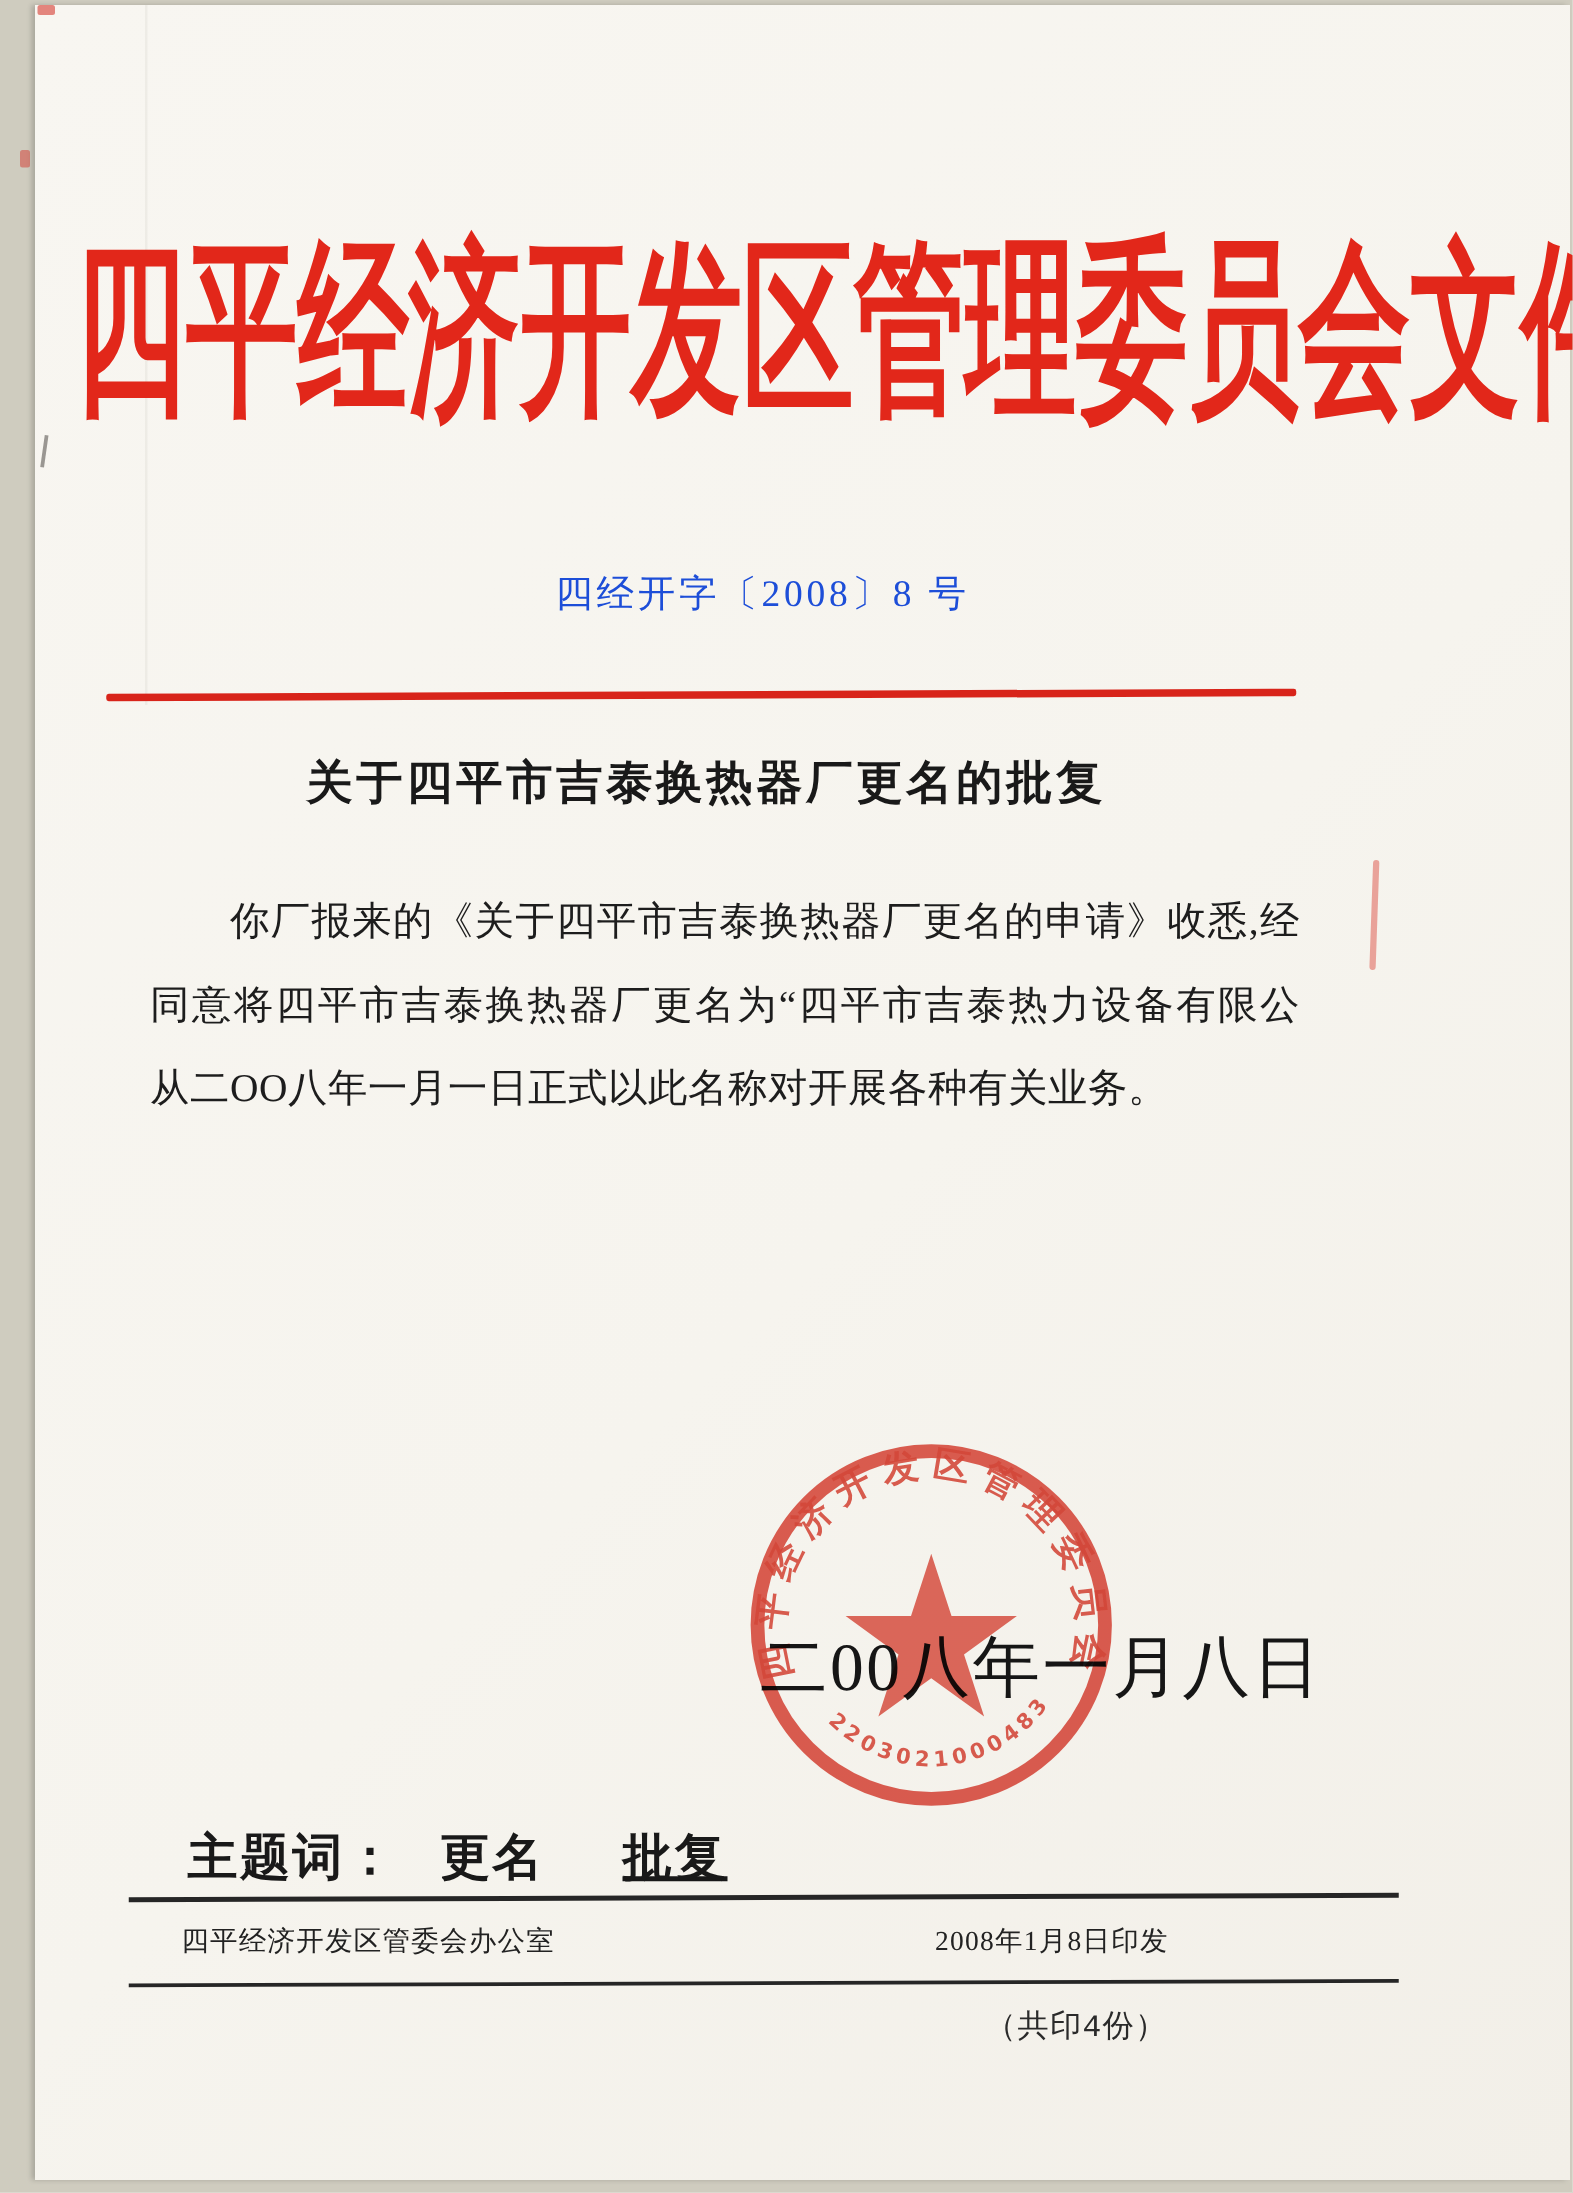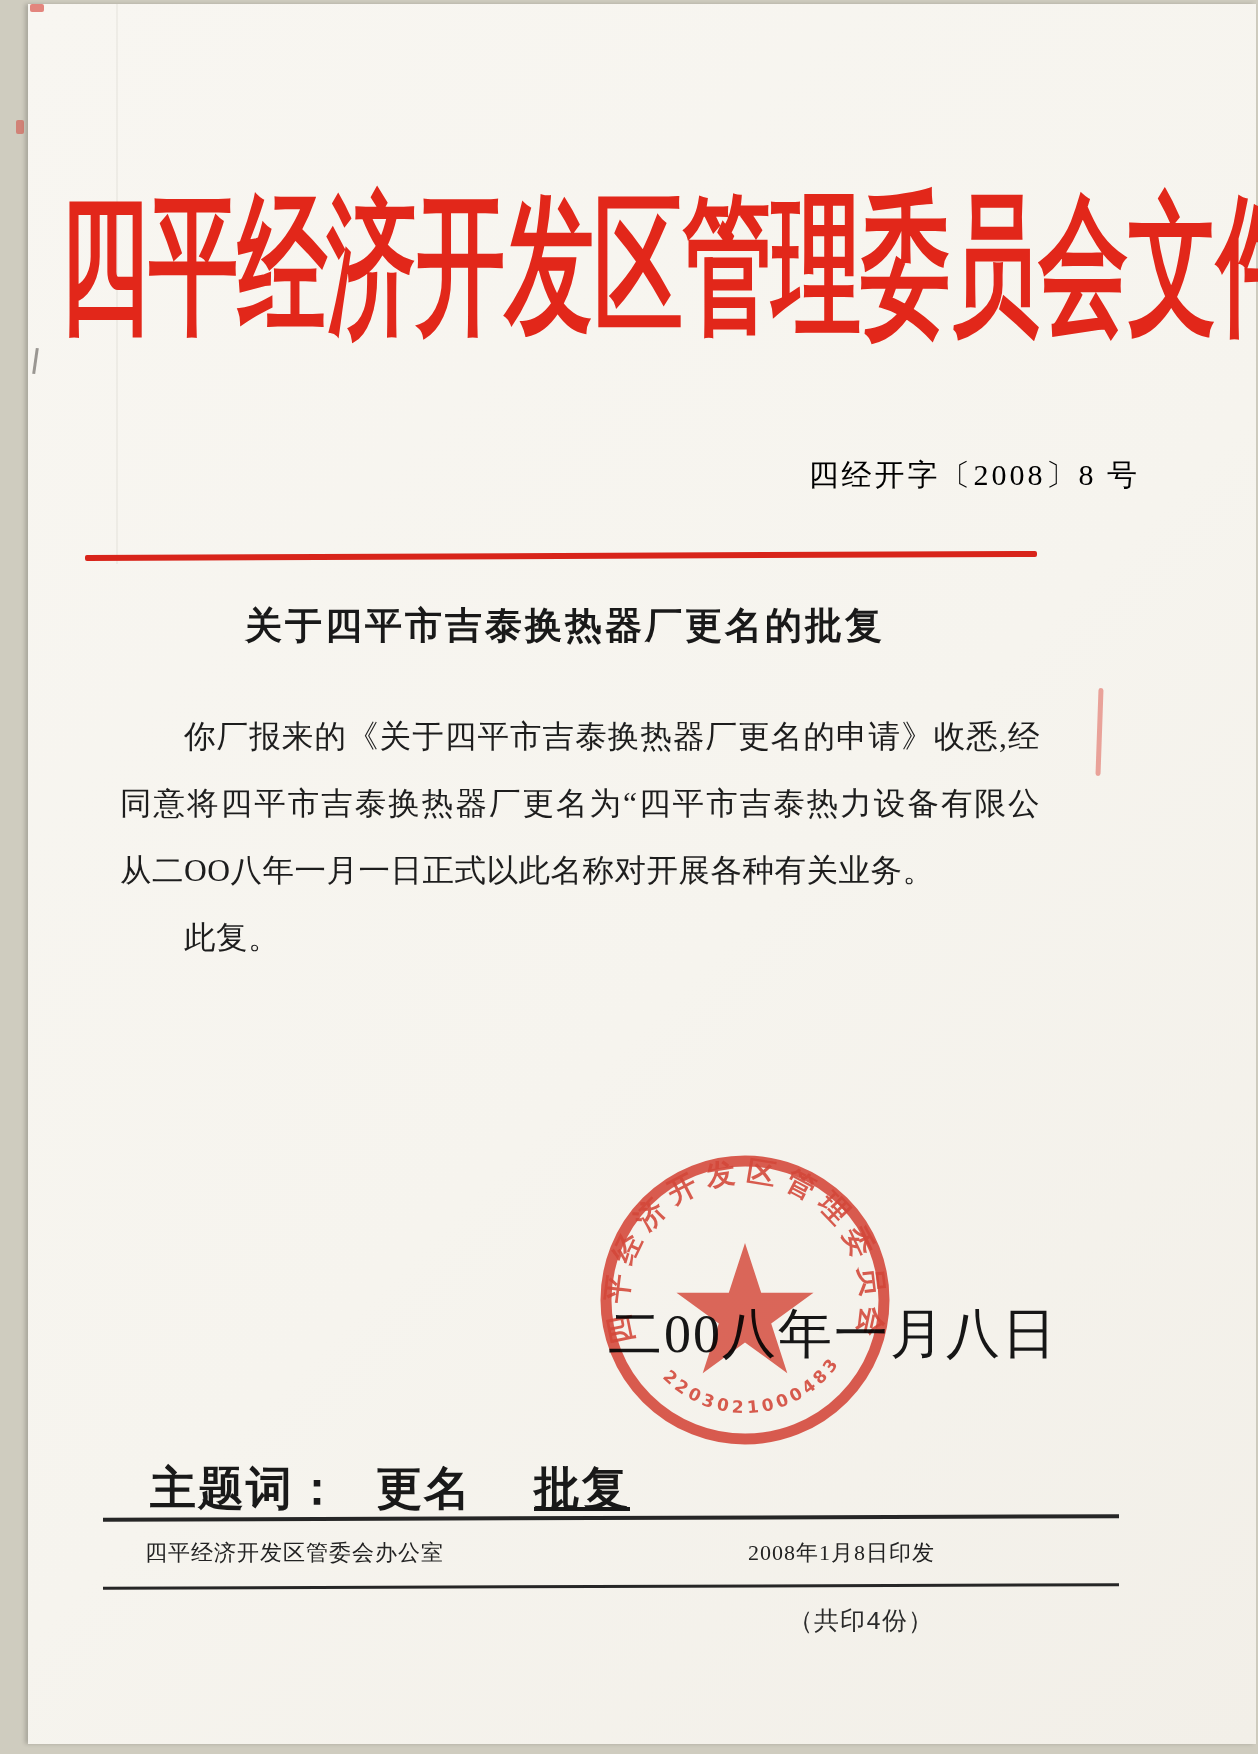--- a/index.html
+++ b/index.html
@@ -25,21 +25,21 @@
   .header-title {
     position: absolute; left: 60px; top: 178px; width: 1140px; height: 176px;
     text-align: center; line-height: 176px; white-space: nowrap;
     color: #e2271a;
     font-family: "Liberation Serif", "DejaVu Serif", serif;
     font-weight: bold; font-size: 89px; letter-spacing: 0px;
   }
   .header-title > span { display: inline-block; transform: scaleY(1.70); transform-origin: center; }
   .doc-number {
     position: absolute; left: 80px; top: 455px; width: 1060px;
-    text-align: right; font-size: 30px; color: #000000; letter-spacing: 3px;
+    text-align: center; font-size: 30px; color: #1d4ed8; letter-spacing: 3px;
   }
   .red-rule {
     position: absolute; left: 85px; top: 553px; width: 952px; height: 6px;
     background: #d8241a; transform: rotate(-0.25deg); border-radius: 2px;
   }
   .doc-title {
     position: absolute; left: 35px; top: 601px; width: 1060px;
     text-align: center; font-size: 37px; font-weight: bold; color: #191919;
     font-family: "Liberation Sans", "DejaVu Sans", sans-serif; letter-spacing: 3px;
   }
@@ -57,21 +57,21 @@
   }
   .sign-date {
     position: absolute; left: 608px; top: 1298px; width: 320px;
     font-size: 54px; color: #161616; letter-spacing: 2px; white-space: nowrap;
   }
   
   .subject-row {
     position: absolute; left: 150px; top: 1458px;
     display: flex; align-items: flex-end;
     font-family: "Liberation Sans", "DejaVu Sans", sans-serif;
-    font-weight: bold; font-size: 46px; color: #191919; letter-spacing: 2px;
+    font-weight: bold; font-size: 40px; color: #191919; letter-spacing: 2px;
   }
   .subject-row .kw1 { margin-left: 34px; }
   .subject-row .kw2 { margin-left: 62px; text-decoration: underline; }
   .black-rule-1 {
     position: absolute; left: 103px; top: 1516px; width: 1016px; height: 4px;
     background: #262626; transform: rotate(-0.2deg);
   }
   .black-rule-2 {
     position: absolute; left: 103px; top: 1585px; width: 1016px; height: 3px;
     background: #262626; transform: rotate(-0.2deg);
@@ -108,21 +108,20 @@
 <div class="doc-number">四经开字〔2008〕8 号</div>
 
 <div class="red-rule"></div>
 
 <div class="doc-title">关于四平市吉泰换热器厂更名的批复</div>
 
 <div class="body-text">
   <div class="line indent fill">你厂报来的《关于四平市吉泰换热器厂更名的申请》收悉,经研究,</div>
   <div class="line fill">同意将四平市吉泰换热器厂更名为“四平市吉泰热力设备有限公司”,</div>
   <div class="line">从二OO八年一月一日正式以此名称对开展各种有关业务。</div>
-  <div class="line indent">此复。</div>
 </div>
 
 <div class="sign-date">二00八年一月八日</div>
 
 <svg class="stamp" viewBox="0 0 300 300" xmlns="http://www.w3.org/2000/svg">
   <defs>
     <path id="arcTop" d="M 41,195 A 118,118 0 1 1 259,195" fill="none"></path>
     <path id="arcBottom" d="M 57,215 A 114,114 0 0 0 243,215" fill="none"></path>
   </defs>
   <circle cx="150" cy="150" r="139" fill="none" stroke="#d9392b" stroke-width="11" opacity="0.88"></circle>

